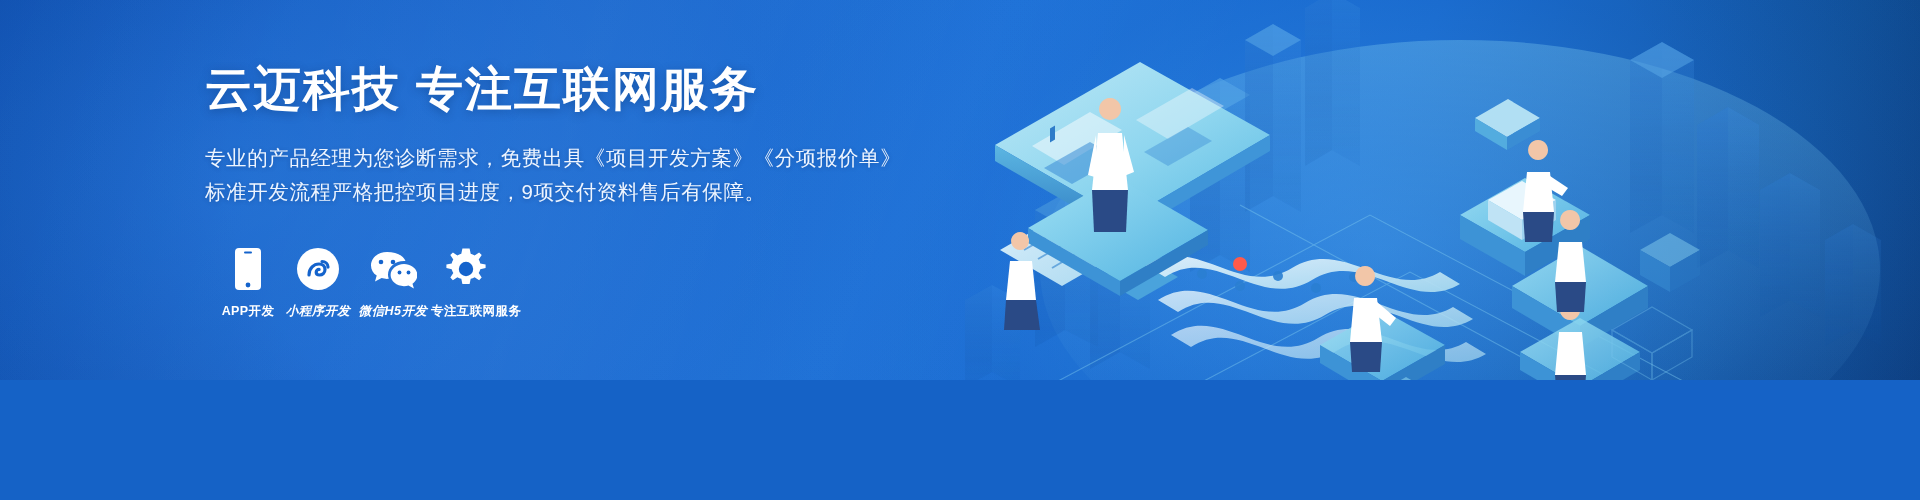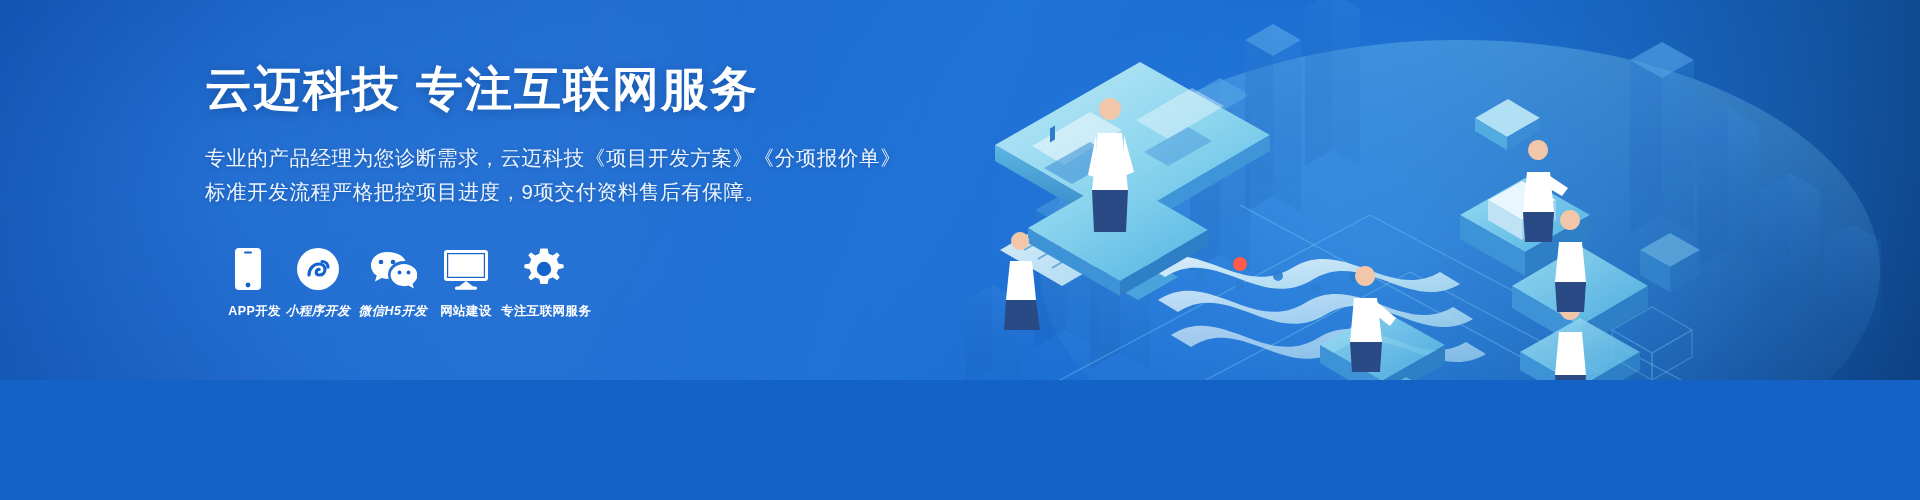--- a/index.html
+++ b/index.html
@@ -44,21 +44,21 @@
   .services { display:flex; margin-top:36px; margin-left:10px; }
   .service { width:73px; text-align:center; margin-right:0px; }
   .service .ico {
     height:46px; display:flex; align-items:flex-end; justify-content:center;
   }
   .service svg { display:block; fill:#ffffff; }
   .service .lbl {
     margin-top:13px; font-size:12.5px; color:#ffffff; font-weight:bold;
     letter-spacing:0.4px; white-space:nowrap;
   }
-  .service:nth-child(1){ width:66px;text-align:right; }
+  .service:nth-child(1){ width:66px; }
   .service:nth-child(2){ width:74px;font-style:italic; }
   .service:nth-child(3){ width:76px;font-style:italic; }
   .service:nth-child(4){ width:70px; }
   .service:nth-child(5){ width:86px; }
 
   
   .illus { position:absolute; right:0; top:0; width:980px; height:500px; z-index:10; }
   .illus svg { display:block; }
 </style>
 </head>
@@ -300,21 +300,21 @@
     </svg>
   </div>
 
   <div class="vignette"></div>
 
   <div class="content">
 
     <div class="title">云迈科技 专注互联网服务</div>
 
     <div class="subtitle">
-      <div class="sub-line">专业的产品经理为您诊断需求，云迈科技《项目开发方案》《分项报价单》</div>
+      <div class="sub-line">专业的产品经理为您诊断需求，免费出具《项目开发方案》《分项报价单》</div>
       <div class="sub-line">标准开发流程严格把控项目进度，9项交付资料售后有保障。</div>
     </div>
 
     <div class="services">
 
       <div class="service">
         <div class="ico">
           <svg width="26" height="42" viewBox="0 0 26 42">
             <rect x="0" y="0" width="26" height="42" rx="4" ry="4" fill="#ffffff"></rect>
             <rect x="9" y="3.5" width="8" height="2" rx="1" fill="#1463cc"></rect>
@@ -345,32 +345,20 @@
             <circle cx="24" cy="14" r="2.3" fill="#1463cc"></circle>
             <path d="M35 16 c-7.4 0 -13.4 5 -13.4 11.1 c0 6.1 6 11.1 13.4 11.1 c1.6 0 3.1 -0.2 4.5 -0.6 l5.4 2.8 l-1.4 -4.6
                      c2.9 -2 4.9 -5.1 4.9 -8.7 C48.4 21 42.4 16 35 16 Z" fill="#ffffff"></path>
             <circle cx="30.5" cy="24.5" r="1.9" fill="#1463cc"></circle>
             <circle cx="39.5" cy="24.5" r="1.9" fill="#1463cc"></circle>
           </svg>
         </div>
         <div class="lbl">微信H5开发</div>
       </div>
 
-      <div class="service">
-        <div class="ico">
-          <svg width="44" height="40" viewBox="0 0 44 40">
-            <rect x="0" y="0" width="44" height="31" rx="3" ry="3" fill="#ffffff"></rect>
-            <rect x="3" y="3" width="38" height="25" fill="#1463cc"></rect>
-            <rect x="4.2" y="4.2" width="35.6" height="22.6" fill="#ffffff"></rect>
-            <path d="M13 38 L22 31 L31 38 Z" fill="#ffffff"></path>
-            <rect x="11" y="36.5" width="22" height="3.3" rx="1.6" fill="#ffffff"></rect>
-          </svg>
-        </div>
-        <div class="lbl">网站建设</div>
-      </div>
 
       <div class="service">
         <div class="ico">
           <svg width="42" height="42" viewBox="0 0 42 42">
             <path d="M21 0.5 l3.6 0 l1.1 5.3 c1.4 0.4 2.7 0.9 3.9 1.6 l4.5 -3 l2.6 2.6 l-3 4.5 c0.7 1.2 1.2 2.5 1.6 3.9
                      l5.3 1.1 l0 3.6 l-5.3 1.1 c-0.4 1.4 -0.9 2.7 -1.6 3.9 l3 4.5 l-2.6 2.6 l-4.5 -3 c-1.2 0.7 -2.5 1.2 -3.9 1.6
                      l-1.1 5.3 l-3.6 0 l-3.6 0 l-1.1 -5.3 c-1.4 -0.4 -2.7 -0.9 -3.9 -1.6 l-4.5 3 l-2.6 -2.6 l3 -4.5
                      c-0.7 -1.2 -1.2 -2.5 -1.6 -3.9 l-5.3 -1.1 l0 -3.6 l5.3 -1.1 c0.4 -1.4 0.9 -2.7 1.6 -3.9 l-3 -4.5 l2.6 -2.6
                      l4.5 3 c1.2 -0.7 2.5 -1.2 3.9 -1.6 l1.1 -5.3 Z" fill="#ffffff"></path>
             <circle cx="21" cy="21" r="7.2" fill="#1463cc"></circle>

